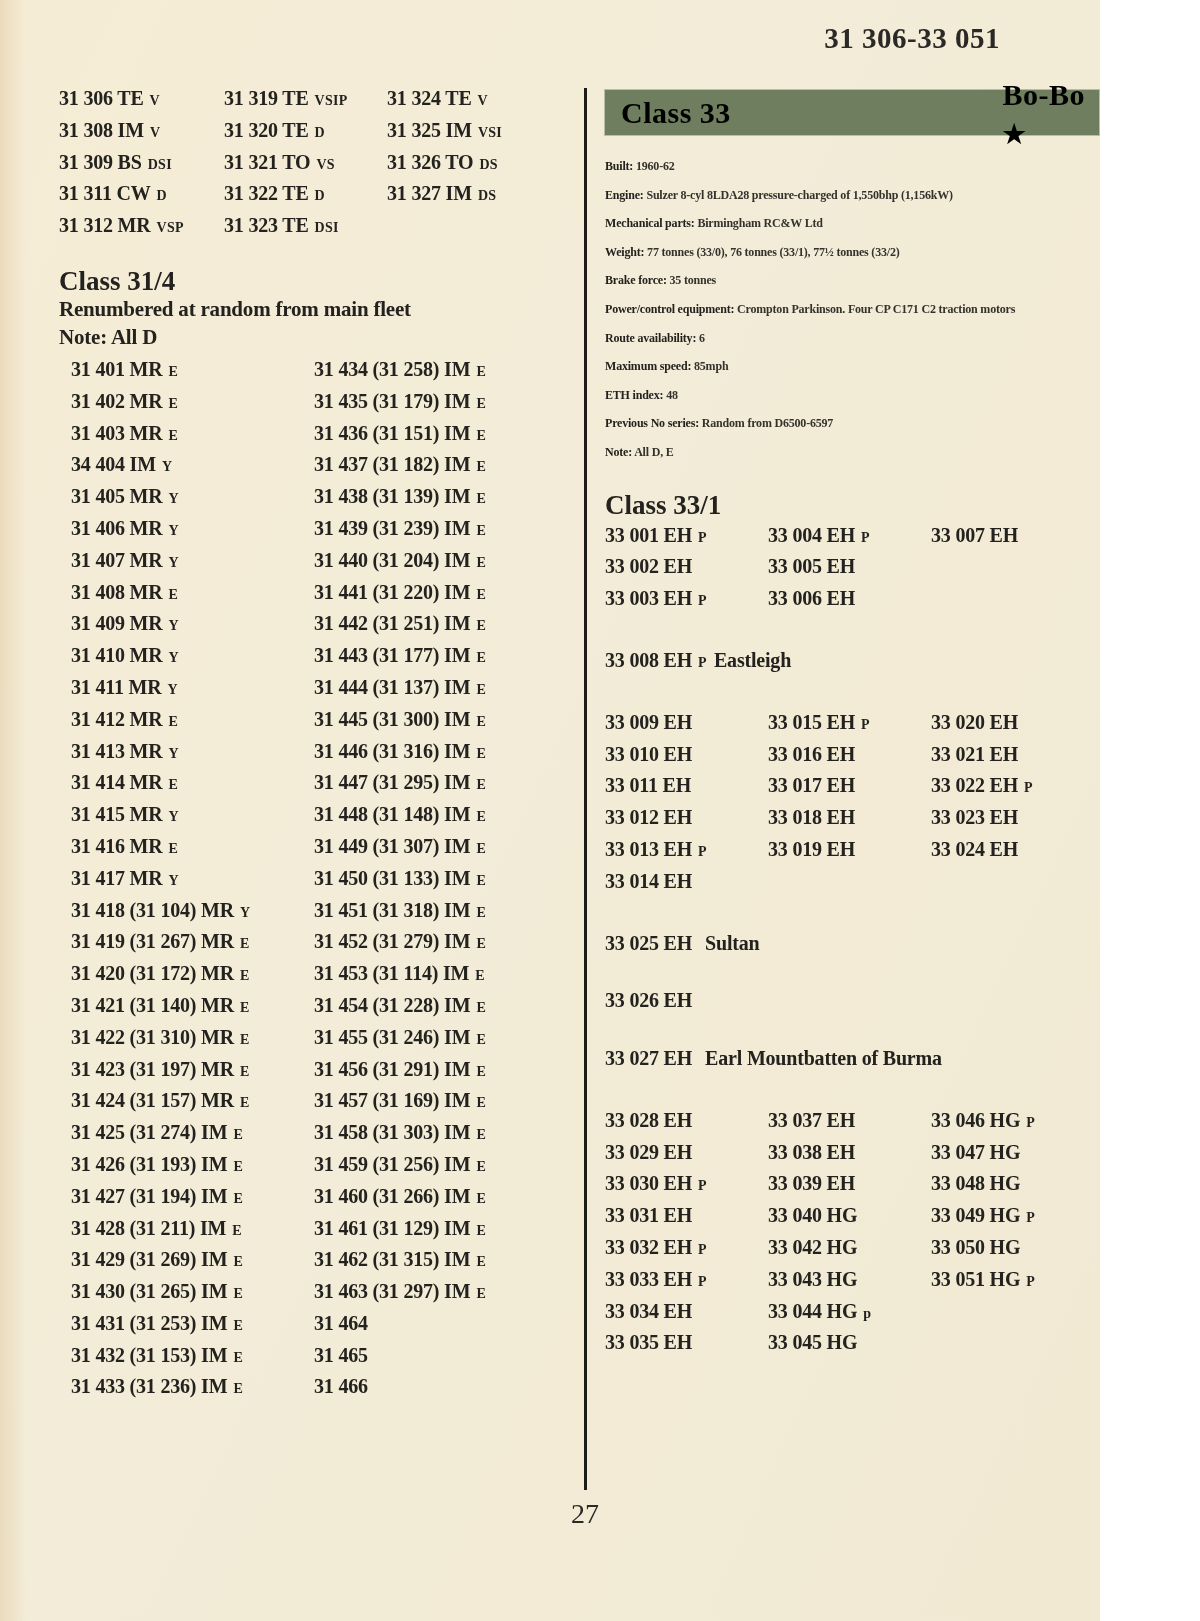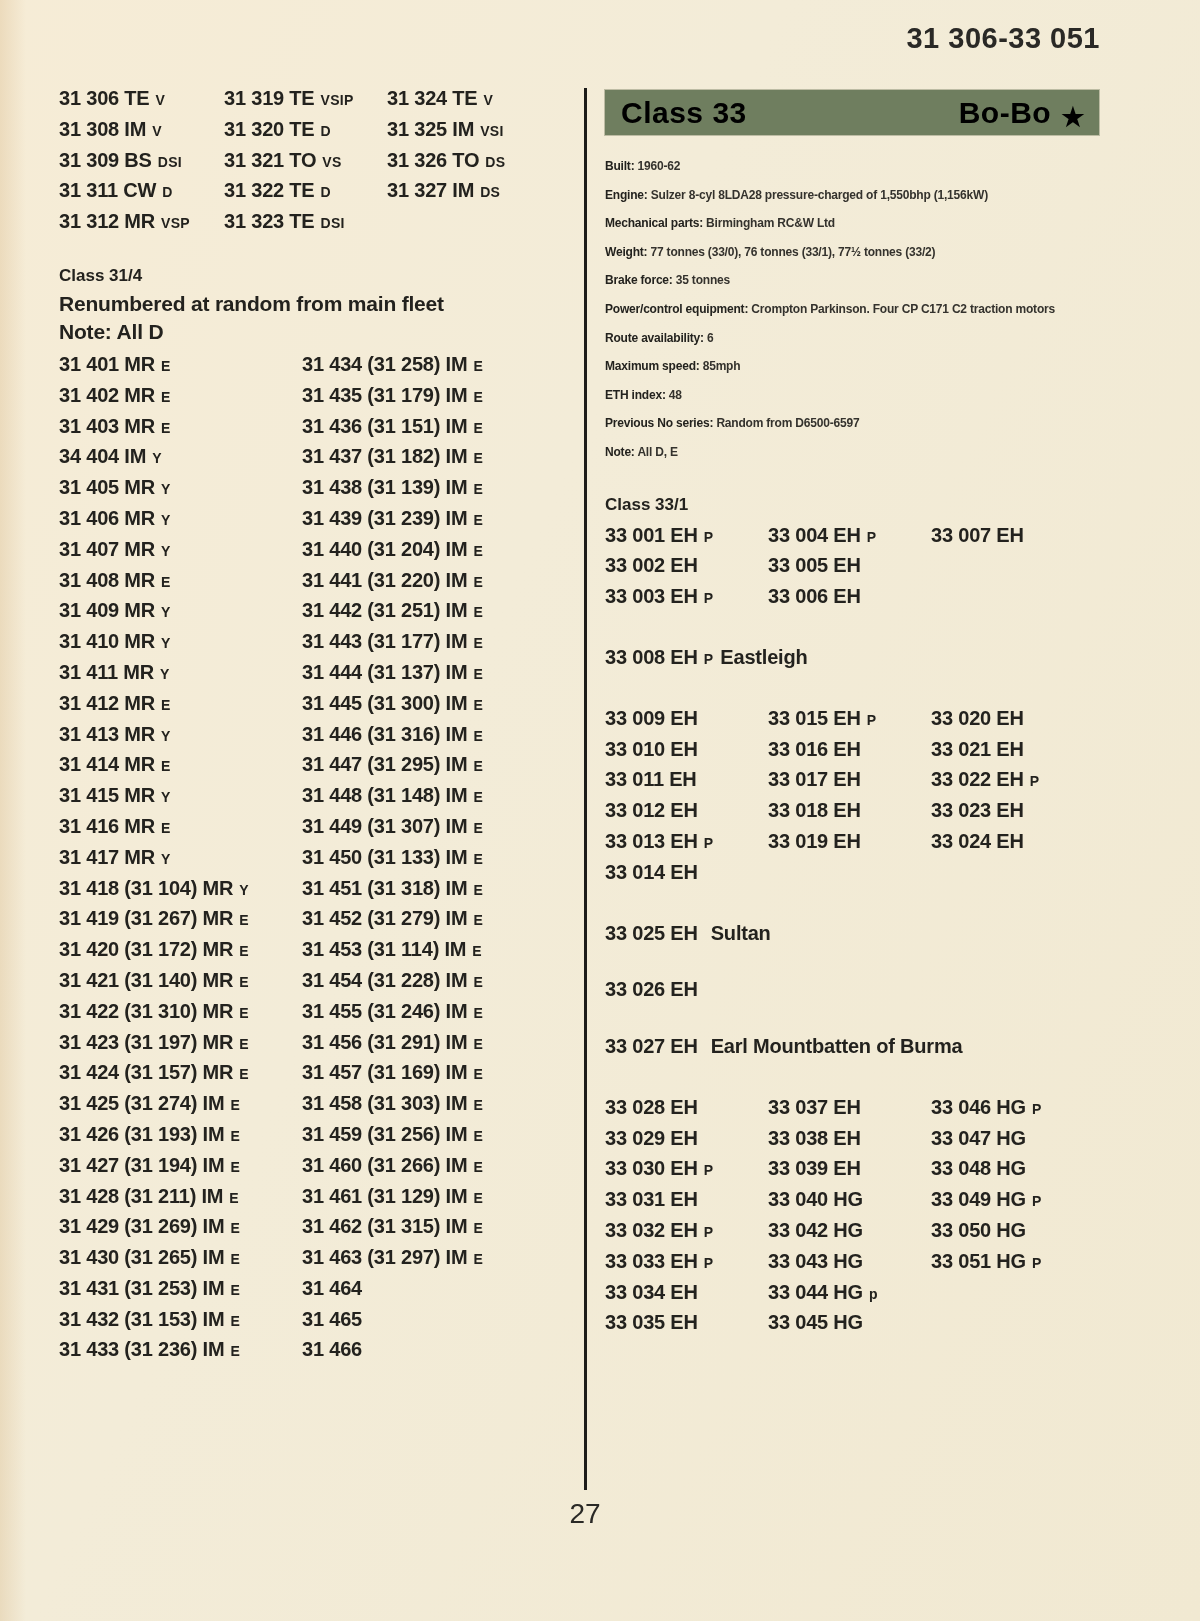--- a/index.html
+++ b/index.html
@@ -1,20 +1,20 @@
 <!DOCTYPE html>
 <html><head>
 <meta charset="utf-8">
 <style>
   html,body{margin:0;padding:0;}
   .page{
     position:relative;
-    width:1200px;height:1621px;
+    width:1100px;height:1621px;
     background:linear-gradient(115deg,#f6ecd6 0%,#f3ecd8 40%,#f1e9d2 100%);
-    font-family:Liberation Sans, sans-serif;
+    font-family:Liberation Serif, serif;
     color:#23221e;
     overflow:hidden;
   }
   .page::before{ 
     content:"";position:absolute;left:0;top:0;width:26px;height:100%;
     background:linear-gradient(90deg,rgba(190,140,70,.18),rgba(190,140,70,0));
     pointer-events:none;
   }
   .header-num{
     position:absolute;top:22px;right:100px;
@@ -22,38 +22,38 @@
   }
   
   .left-col{position:absolute;left:59px;top:84px;width:505px;}
   .entry{white-space:nowrap;font-size:20px;font-weight:bold;line-height:28.8px;letter-spacing:-0.2px;}
   .sc{font-size:14px;margin-left:6px;font-weight:bold;letter-spacing:.3px;}
   .name{margin-left:7px;}
   .top-block{display:flex;}
   .top-block .tb-col1{width:165px;}
   .top-block .tb-col2{width:163px;}
   .top-block .tb-col3{flex:1;}
-  .class-title{font-size:17px;font-weight:bold;line-height:28px;margin:0;}
+  .class-title{font-size:27px;font-weight:bold;line-height:28px;margin:0;}
   .class314-head{margin-top:24px;}
   .sub-line{font-size:21px;font-weight:bold;line-height:28px;letter-spacing:-0.2px;}
   .note-line b{font-weight:bold;}
-  .list-wrap{display:flex;margin-top:4px;}
+  .list-wrap{display:flex;margin-top:4px;margin-left:12px;}
   .list-wrap .l-col1{width:243px;}
   .list-wrap .l-col2{flex:1;}
   
   .divider{position:absolute;left:584px;top:88px;width:3px;height:1402px;background:#1d1c19;}
   
   .right-col{position:absolute;left:605px;top:90px;width:494px;}
   .banner{
     display:flex;justify-content:space-between;align-items:center;
     height:45px;padding:0 14px 0 16px;
     color:#000000;font-size:30px;font-weight:bold;letter-spacing:.5px;
     box-shadow:0 0 0 1px rgba(90,100,70,.35);
   }
-  .banner .wheels{display:flex;align-items:flex-end;gap:10px;}
+  .banner .wheels{display:flex;align-items:flex-start;gap:10px;flex-direction:column;}
   .banner .star{font-size:26px;line-height:1;}
   .specs{margin-top:17px;}
   .spec{margin:0;font-size:12px;font-weight:bold;line-height:28.6px;letter-spacing:-0.2px;}
   .spec b{font-weight:bold;}
   .spec .val{font-weight:bold;color:#34322d;}
   .c330-title{margin-top:24px;}
   .cell-grid{display:grid;grid-template-columns:163px 163px 1fr;margin-top:2px;}
   .gap30{margin-top:30px;}
   .gap26{margin-top:26px;}
   

